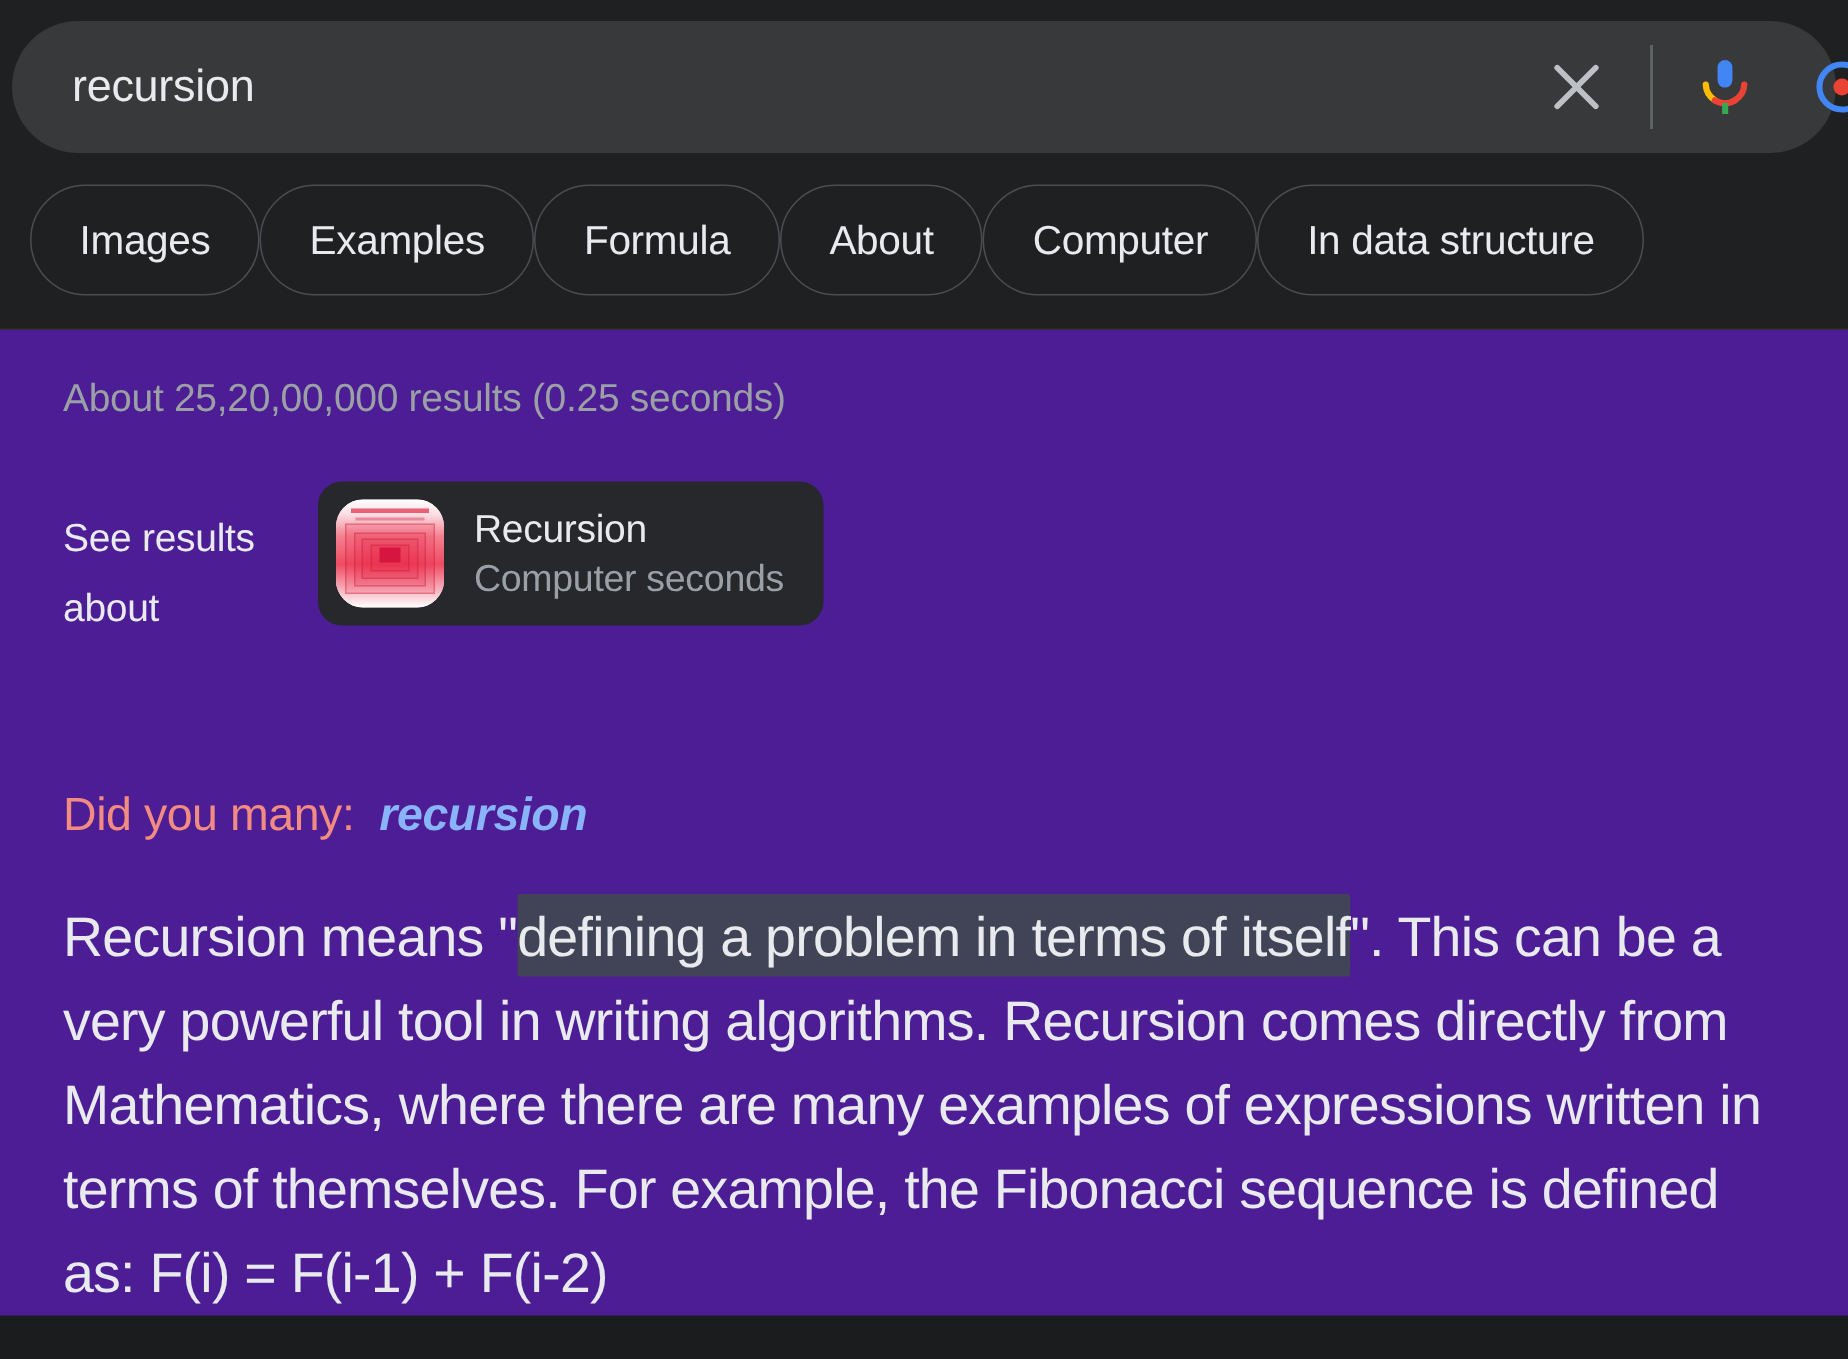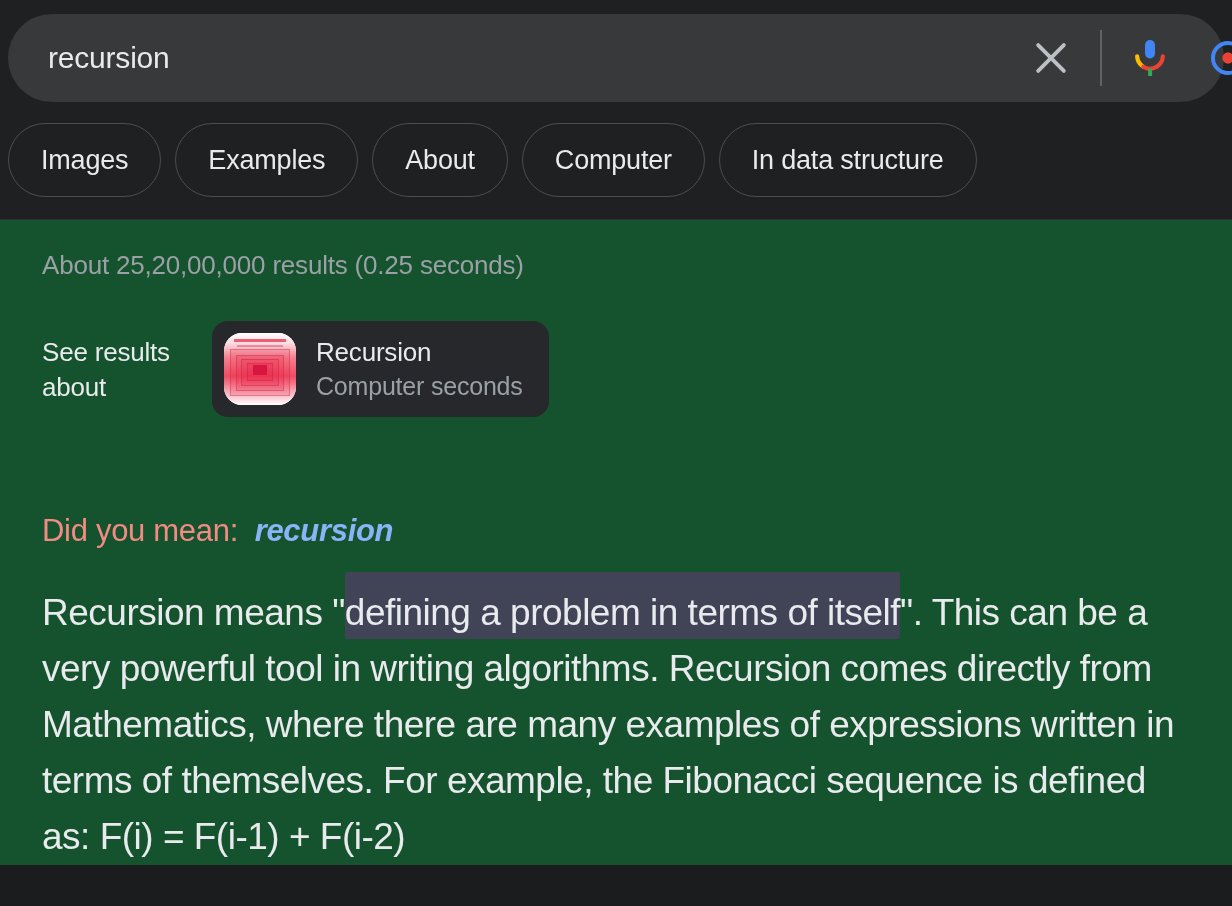--- a/index.html
+++ b/index.html
@@ -101,22 +101,21 @@
     cursor: pointer;
     flex: 0 0 auto;
     margin-left: 26px;
     margin-right: -30px;
   }
 
   
   .chips-row {
     display: flex;
     align-items: center;
-    gap: 14px;
-    padding: 18px 0 22px 8px;
+    padding: 18px 0 22px 20px;
     white-space: nowrap;
     overflow: hidden;
   }
 
   .chip {
     height: 74px;
     border: 1px solid #4b4e51;
     border-radius: 40px;
     display: flex;
     align-items: center;
@@ -131,39 +130,39 @@
 
   .header-divider {
     height: 1px;
     background: #303134;
     width: 100%;
   }
 
   
   .content {
     padding: 0 0 0 42px;
-    background: #14532d;
+    background: #4c1d95;
   }
 
   .result-stats {
     color: #9aa0a6;
     font-size: 26px;
     letter-spacing: -0.2px;
     padding-top: 30px;
   }
 
   .see-results-row {
     display: flex;
     align-items: flex-start;
     margin-top: 40px;
   }
 
   .see-results-label {
     font-size: 26px;
-    line-height: 35px;
+    line-height: 47px;
     color: #e8eaed;
     width: 170px;
     flex: 0 0 auto;
     padding-top: 14px;
     letter-spacing: -0.2px;
   }
 
   .entity-card {
     background: #26282b;
     border-radius: 16px;
@@ -248,21 +247,21 @@
   .answer {
     margin-top: 36px;
     font-size: 37px;
     line-height: 56px;
     color: #e8eaed;
     letter-spacing: -0.5px;
     max-width: 1160px;
   }
   .hl {
     background: #414457;
-    padding: 20px 0 6px 0;
+    padding: 8px 0 6px 0;
     border-radius: 2px;
   }
 </style>
 </head>
 <body>
 
 <div class="header">
 
   <div class="searchbar-row">
     <div class="searchbar">
@@ -300,20 +299,23 @@
       </div>
     </div>
   </div>
 
   <div class="chips-row">
     <div class="chip">
       <span>Images</span>
     </div>
     <div class="chip">
       <span>Examples</span>
+    </div>
+    <div class="chip">
+      <span>Formula</span>
     </div>
     <div class="chip">
       <span>About</span>
     </div>
     <div class="chip">
       <span>Computer</span>
     </div>
     <div class="chip">
       <span>In data structure</span>
     </div>
@@ -342,19 +344,19 @@
         </div>
       </div>
       <div class="entity-text">
         <div class="entity-title">Recursion</div>
         <div class="entity-sub">Computer seconds</div>
       </div>
     </div>
   </div>
 
   <div class="didyoumean">
-    <span class="dym-label">Did you mean:</span>
+    <span class="dym-label">Did you many:</span>
     <span>&nbsp;</span><a class="dym-link" href="#">recursion</a>
   </div>
 
   <div class="answer"><span>Recursion means "</span><span class="hl">defining a problem in terms of itself</span><span>". This can be a very powerful tool in writing algorithms. Recursion comes directly from Mathematics, where there are many examples of expressions written in terms of themselves. For example, the Fibonacci sequence is defined as: F(i) = F(i-1) + F(i-2)</span></div>
 
 </div>
 
 </body></html>

